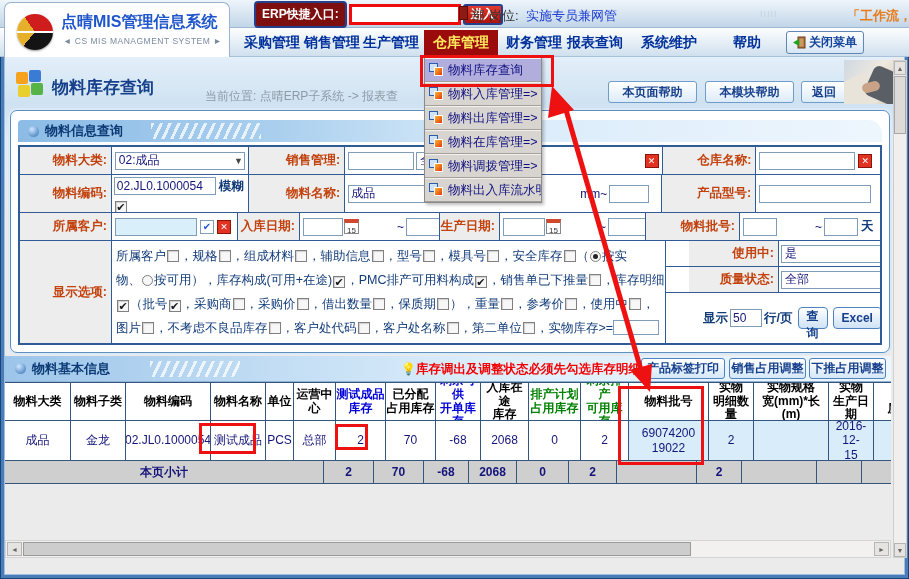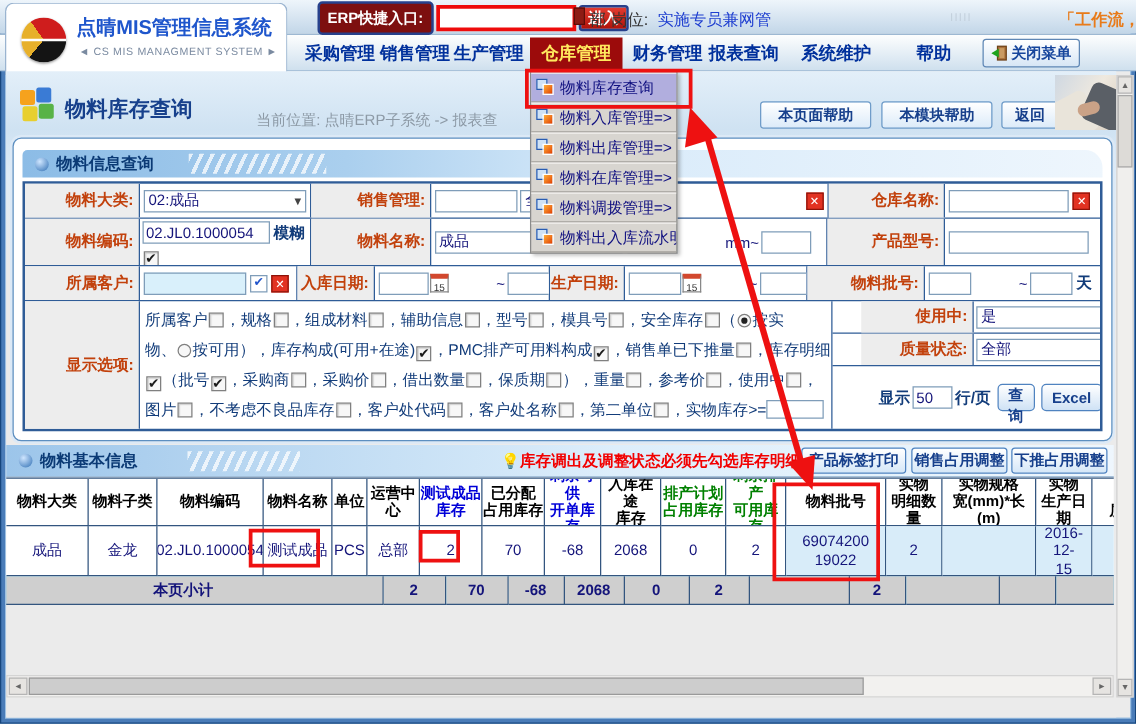--- a/index.html
+++ b/index.html
@@ -128,21 +128,21 @@
           border:1px solid #4f83c0; border-radius:3px; background:linear-gradient(#ffffff,#d5e7f8);
           font-size:12px; font-weight:bold; color:#17408c; cursor:pointer; white-space:nowrap; }
   .dtable { position:absolute; left:5px; top:382px; width:886px; background:#fff; border-top:1px solid #33557f; overflow:hidden; }
   .trow { display:flex; }
   .th,.td { border-right:1px solid #33557f; border-bottom:1px solid #33557f; display:flex; align-items:center;
             justify-content:center; text-align:center; white-space:pre-line; overflow:hidden; flex:0 0 auto; }
   .th { height:38px; font-size:12px; font-weight:bold; color:#000; line-height:1.15; }
   .td { height:40px; font-size:12px; color:#14147a; line-height:1.2; }
   .th.blue { color:#0000d8; } .th.green { color:#008000; }
   .td.detail { background:#d8ecf9; }
-  .sub { height:23px; background:#0ea5e9; font-size:12px; color:#14147a; font-weight:bold;justify-content:center; }
+  .sub { height:23px; background:#f97316; font-size:12px; color:#14147a; font-weight:bold; }
   .sub .td { height:23px; background:#cfcfcf; font-weight:bold; }
   .c1{width:66px}.c2{width:55px}.c3{width:85px}.c4{width:55px}.c5{width:28px}.c6{width:42px}
   .c7{width:50px}.c8{width:50px}.c9{width:45px}.c10{width:48px}.c11{width:52px}.c12{width:48px}
   .c13{width:80px}.c14{width:45px}.c15{width:75px}.c16{width:45px}.c17{width:64px}
   .cspan{width:319px}
 
   
   .dropdown { position:absolute; left:424px; top:57px; width:118px; z-index:40; background:#d8d5d0;
               border:1px solid #8a8a8a; box-shadow:2px 2px 3px rgba(0,0,0,.25); }
   .ditem { height:24px; display:flex; align-items:center; gap:4px; padding-left:4px; font-size:12.5px; color:#101080;

